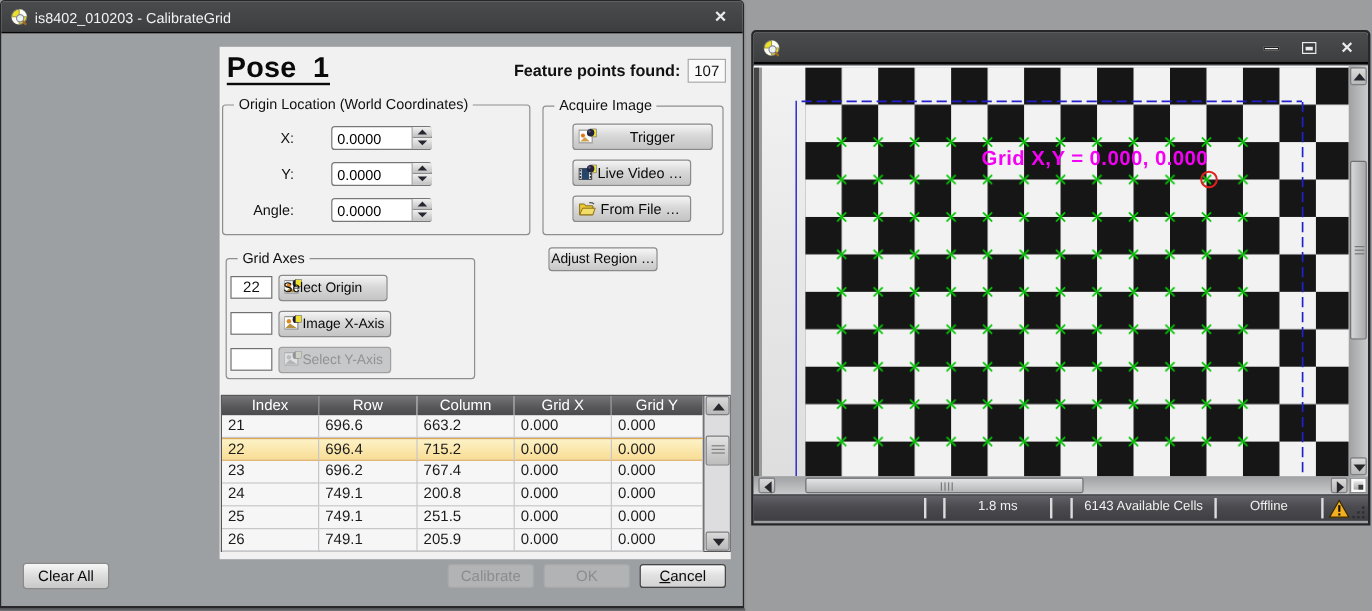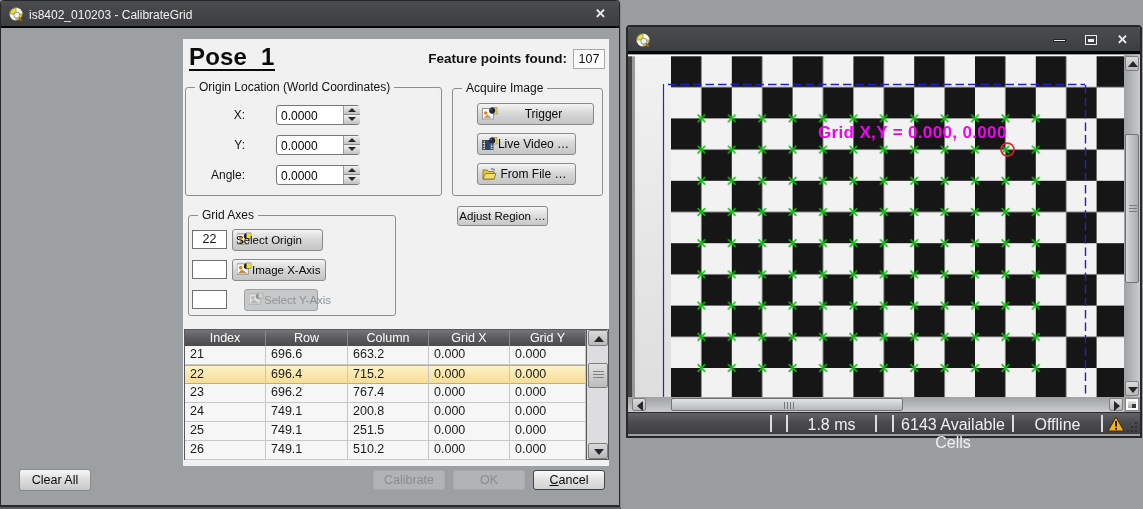--- a/index.html
+++ b/index.html
@@ -51,21 +51,21 @@
 .td{position:absolute;top:0;height:19px;font-size:12.5px;color:#1a1a1a;padding:1px 0 0 5px;border-right:1px solid #c7c7c9;border-bottom:1px solid #c7c7c9}
 .tr.hl{background:linear-gradient(180deg,#fdf2c6,#f8dd96);border-top:1px solid #dba757;border-bottom:1px solid #dba757}
 .tr.hl .td{border-bottom:none}
 
 .sbtn{position:absolute;background:linear-gradient(180deg,#dadada,#b8b8b8);border:1px solid #7e7e80;border-radius:2px}
 .arr{position:absolute;width:0;height:0}
 
 #img{left:628px;top:55px;width:496px;height:342px;background:#e4e4e4;overflow:hidden}
 #vsc{left:1124px;top:55px;width:16px;height:342px;background:linear-gradient(90deg,#9fa1a3,#c9cbcd)}
 #hsc{left:628px;top:397px;width:496px;height:15px;background:linear-gradient(180deg,#9fa1a3,#c9cbcd)}
-#sbar{left:628px;top:412px;width:512px;height:22px;background:linear-gradient(180deg,#626268 0%,#4a4a4f 45%,#3e3e43 100%);border-top:1px solid #2a2a2d;color:#f0f0f0;font-size:16px}
+#sbar{left:628px;top:412px;width:512px;height:22px;background:linear-gradient(180deg,#626268 0%,#4a4a4f 45%,#3e3e43 100%);border-top:1px solid #2a2a2d;color:#f0f0f0;font-size:11px}
 .sdiv{position:absolute;top:2px;bottom:2px;width:2px;background:#dcdcdc}
 .stx{position:absolute;top:3px;text-align:center}
 </style></head><body>
 
 <div class="abs" id="win1">
   <div class="tbar">
     <svg class="ticon" width="15" height="15" viewBox="0 0 15 15">
       <circle cx="7" cy="7" r="6.3" fill="#ecdf2e" stroke="#777" stroke-width=".9"></circle>
       <path d="M7 .7 A6.3 6.3 0 0 1 13.3 7 L7 7 Z" fill="#fdfdf4"></path>
       <path d="M7 13.3 A6.3 6.3 0 0 1 .7 7 L7 7 Z" fill="#fdfdf4"></path>
@@ -182,21 +182,21 @@
   <div class="ibtn" style="left:231px;top:258px;width:94px;height:22px">
     <svg width="15" height="15" viewBox="0 0 16 16">
         <rect x="0" y="2" width="12" height="11" fill="#fff" stroke="#888"></rect>
         <circle cx="4" cy="6" r="2" fill="#e08820"></circle>
         <path d="M1 12 L5 8 L11 12 Z" fill="#b89040"></path>
         <circle cx="10.5" cy="4.5" r="3.2" fill="#1a1a28"></circle>
         <rect x="10" y="1" width="5" height="6" fill="#f0e030" stroke="#666" stroke-width=".5"></rect>
       </svg>
     <span class="t2" style="left:19px">Image X-Axis</span>
     </div>
-  <div class="ibtn dis" style="left:243px;top:288px;width:74px;height:22px">
+  <div class="ibtn dis" style="left:231px;top:288px;width:94px;height:22px">
     <svg width="15" height="15" viewBox="0 0 16 16" opacity="0.45">
         <rect x="0" y="2" width="12" height="11" fill="#fff" stroke="#888"></rect>
         <circle cx="4" cy="6" r="2" fill="#b0b0b0"></circle>
         <path d="M1 12 L5 8 L11 12 Z" fill="#a0a0a0"></path>
         <circle cx="10.5" cy="4.5" r="3.2" fill="#555"></circle>
         <rect x="10" y="1" width="5" height="6" fill="#d8d8c0" stroke="#666" stroke-width=".5"></rect>
       </svg>
     <span class="t2" style="left:19px">Select Y-Axis</span>
     </div>
 
@@ -237,21 +237,21 @@
     <div class="tr" style="top:92px">
         <span class="td" style="left:0;width:81px">25</span>
         <span class="td" style="left:81px;width:82px">749.1</span>
         <span class="td" style="left:163px;width:81px">251.5</span>
         <span class="td" style="left:244px;width:81px">0.000</span>
         <span class="td" style="left:325px;width:76px">0.000</span>
       </div>
     <div class="tr" style="top:111px">
         <span class="td" style="left:0;width:81px">26</span>
         <span class="td" style="left:81px;width:82px">749.1</span>
-        <span class="td" style="left:163px;width:81px">510.2</span>
+        <span class="td" style="left:163px;width:81px">205.9</span>
         <span class="td" style="left:244px;width:81px">0.000</span>
         <span class="td" style="left:325px;width:76px">0.000</span>
       </div>
 
     <div style="position:absolute;left:401px;top:0;width:22px;height:129px;background:#dddddf;border-left:1px solid #58585a">
       <div class="sbtn" style="left:1px;top:0;width:20px;height:16px">
           <i class="arr" style="left:5px;top:5px;border-left:5px solid transparent;border-right:5px solid transparent;border-bottom:6px solid #26262c"></i>
         </div>
       <div class="sbtn" style="left:1px;top:33px;width:20px;height:25px;background:linear-gradient(180deg,#e2e2e2,#bcbcbc)">
         <div style="position:absolute;left:4px;top:7px;width:11px;height:1px;background:#808080"></div>

